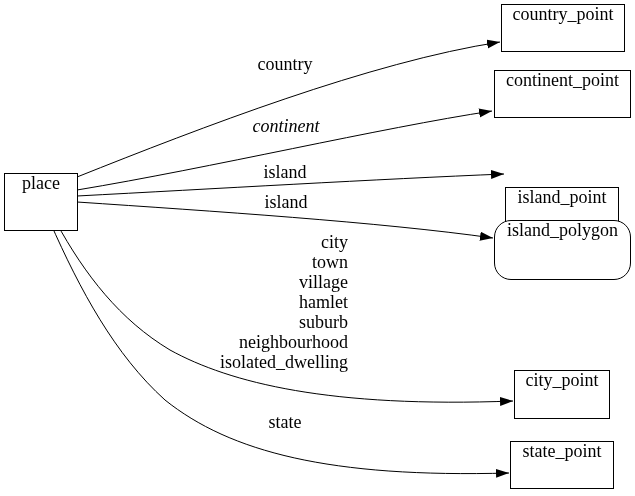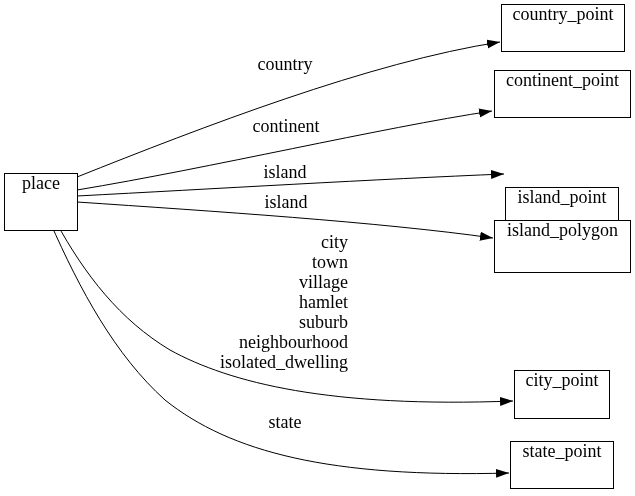--- a/index.html
+++ b/index.html
@@ -77,35 +77,35 @@
   </div>
 
   <div class="node" style="left:494px; top:70px; width:137px; height:48px;">
     <span>continent_point</span>
   </div>
 
   <div class="node" style="left:505px; top:149px; width:114px; height:49px;margin-top:38px;">
     <span>island_point</span>
   </div>
 
-  <div class="node" style="left:494px; top:220px; width:137px; height:53px;">
+  <div class="node" style="left:494px; top:220px; width:137px; height:60px;border-radius:17px;">
     <span>island_polygon</span>
   </div>
 
   <div class="node" style="left:514px; top:370px; width:96px; height:49px;">
     <span>city_point</span>
   </div>
 
   <div class="node" style="left:510px; top:441px; width:104px; height:48px;">
     <span>state_point</span>
   </div>
 
   <div class="edge-label" style="left:285px; top:64px;">country</div>
 
-  <div class="edge-label" style="left:286px; top:126px;">continent</div>
+  <div class="edge-label" style="left:286px; top:126px;font-style:italic;">continent</div>
 
   <div class="edge-label" style="left:285px; top:172px;">island</div>
 
   <div class="edge-label" style="left:286px; top:202px;">island</div>
 
   <div class="edge-label" style="left:284px; top:302px;">city
 town
 village
 hamlet
 suburb

